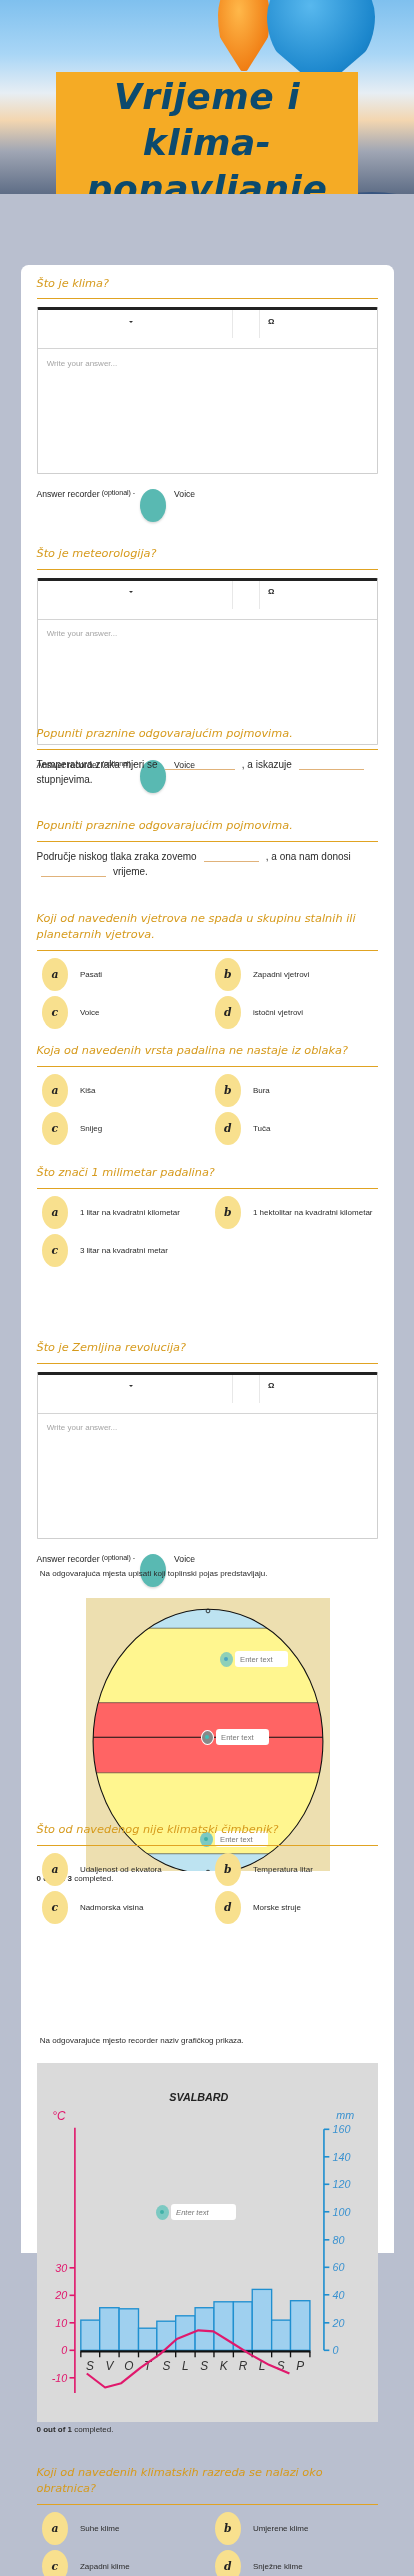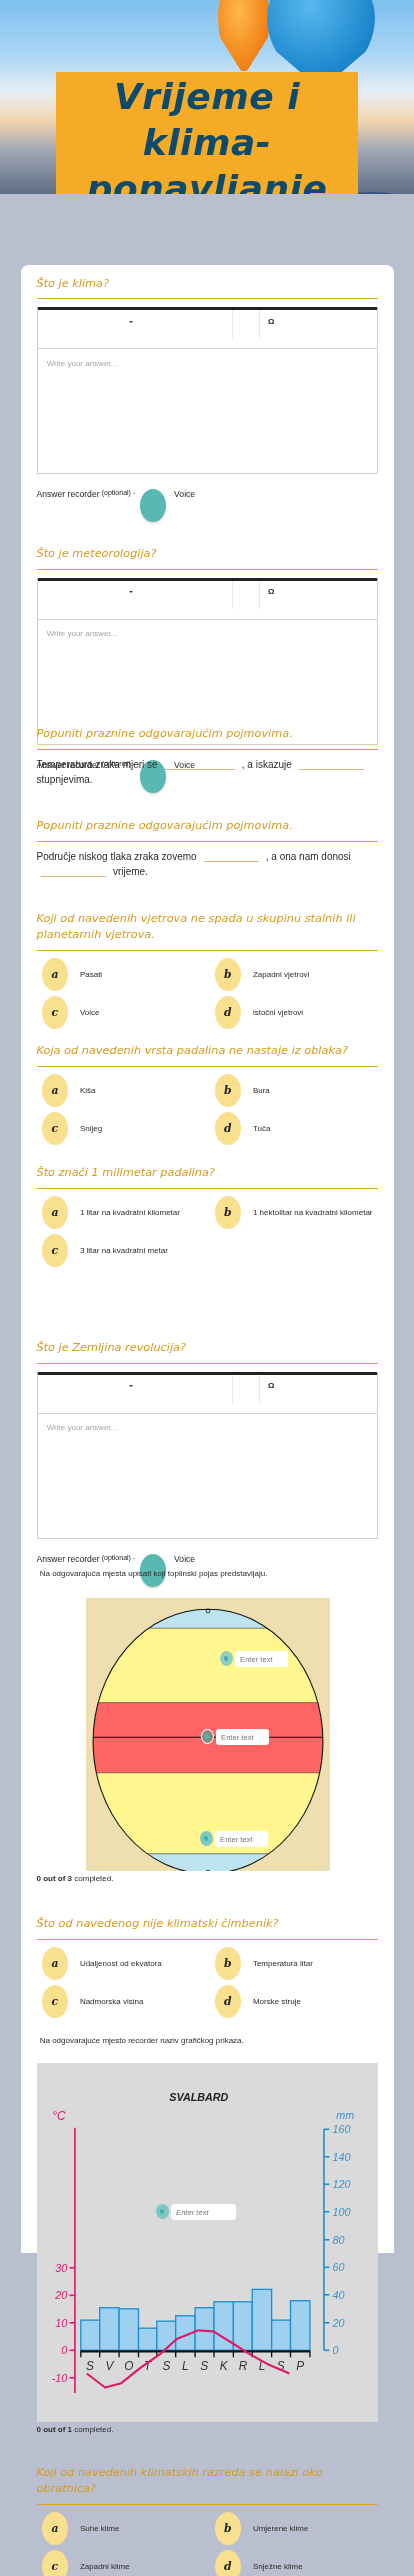--- a/index.html
+++ b/index.html
@@ -49,21 +49,21 @@
   .opt-item { display: flex; align-items: flex-start; font-size: 8px; line-height: 13.5px; }
   .opt-badge { flex: none; width: 26px; height: 33px; border-radius: 50%; background: #f8e08e; display: flex; align-items: center; justify-content: center; font-family: "DejaVu Serif", serif; font-weight: bold; font-style: italic; font-size: 10.8px; color: #222; margin: 0 12px 0 5.4px; }
   .opt-label { padding-top: 9.7px; }
 
   .instr { font-size: 8px; color: #2b2b2b; padding-left: 3.2px; }
   .completed { font-size: 8px; color: #2b2b2b; }
   .completed b { font-weight: bold; }
 
   
   .globe-box { position: absolute; left: 65px; width: 244px; height: 273px; background: #eddfb0; overflow: hidden; }
-  .marker { position: absolute; display: flex; align-items: flex-start; }
+  .marker { position: absolute; display: flex; align-items: center; }
   .marker .dot { width: 13px; height: 15px; border-radius: 50%; background: #8fd0b8; display: flex; align-items: center; justify-content: center; }
   .marker .dot::after { content: ""; width: 4.9px; height: 4.9px; border-radius: 50%; background: #4aa6c4; }
   .marker .dot.gray { background: #888; border: 0.5px solid #fff; }
   .marker .dot.gray::after { background: #3ec0b8; }
   .marker .dot.teal { background: #7cc9c2; }
   .marker .dot.teal::after { background: #3fb1a8; }
   .marker .field { margin-left: 2.2px; width: 53px; height: 16px; background: #fff; border-radius: 3.2px; font-size: 7.6px; color: #777; display: flex; align-items: center; padding-left: 5.4px; }
 
   .chart-box { position: absolute; left: 16px; width: 341px; height: 359px; background: #dadada; font-style: italic; }
 </style>
@@ -270,21 +270,21 @@
     <div class="marker" style="left:114px;top:233px;">
       <span class="dot teal"></span>
       <span class="field">Enter text</span>
     </div>
   </div>
   <div class="q completed" style="top:1609px;">
     <b>0 out of 3</b>
     <span>completed.</span>
   </div>
 
-  <div class="q" style="top:1651px;">
+  <div class="q" style="top:1557px;">
     <div class="q-title">Što od navedenog nije klimatski čimbenik?</div>
     <div class="opts">
       <div class="opt-item">
           <span class="opt-badge">a</span>
           <span class="opt-label">Udaljenost od ekvatora</span>
         </div>
       <div class="opt-item">
           <span class="opt-badge">b</span>
           <span class="opt-label">Temperatura litar</span>
         </div>

